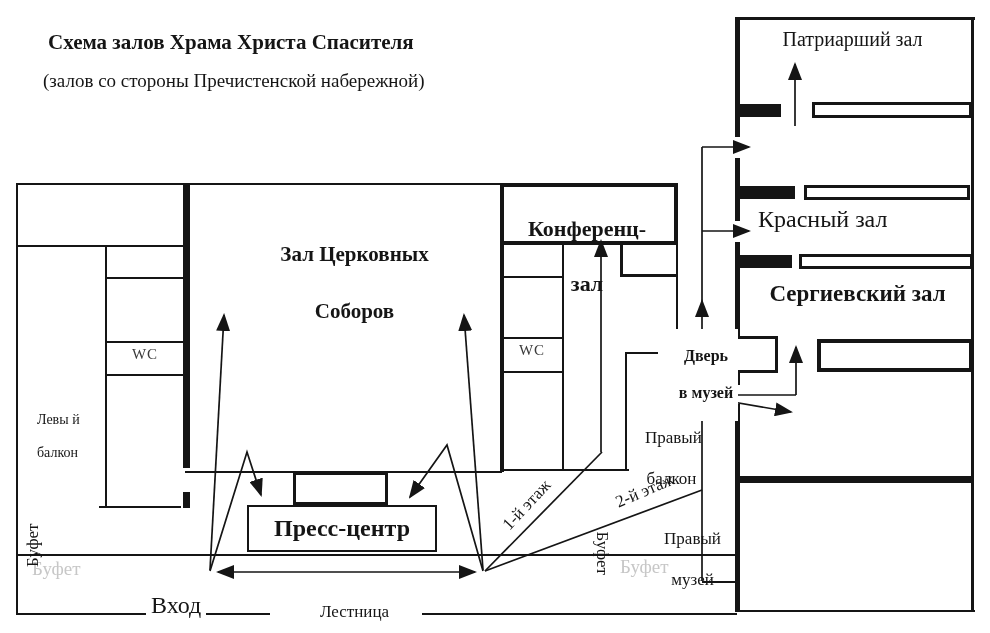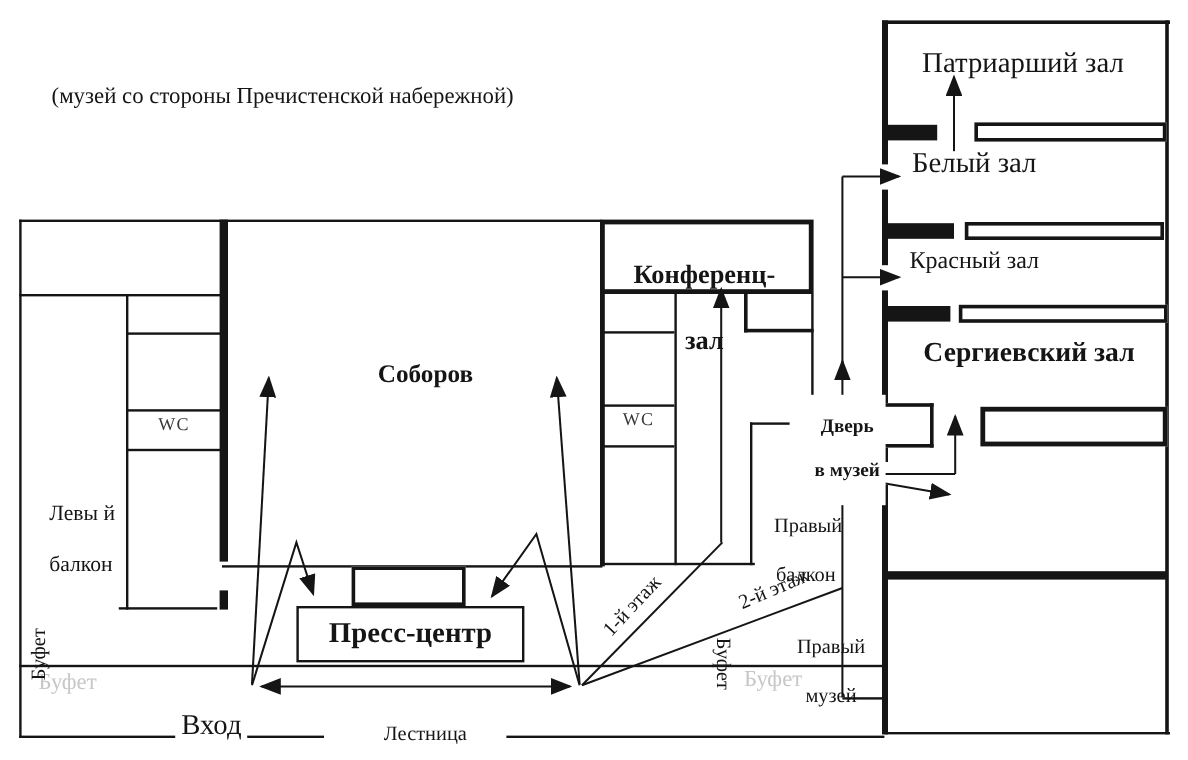--- a/index.html
+++ b/index.html
@@ -91,41 +91,41 @@
       <line x1="704" y1="397" x2="791" y2="412" marker-end="url(#ah)"></line>
       <line x1="210" y1="570" x2="224" y2="315" marker-end="url(#ah)"></line>
       <line x1="483" y1="570" x2="464" y2="315" marker-end="url(#ah)"></line>
       <polyline points="210,571 247,452 261,495" marker-end="url(#ah)"></polyline>
       <polyline points="483,571 447,445 410,497" marker-end="url(#ah)"></polyline>
       <line x1="218" y1="572" x2="475" y2="572" marker-start="url(#ah)" marker-end="url(#ah)"></line>
       <line x1="601" y1="452" x2="601" y2="241" marker-end="url(#ah)"></line>
     </g>
   </svg>
 
-  <div class="lbl z40" style="left:43px;top:70px;font-size:19px;">(музей со стороны Пречистенской набережной)</div>
+  <div class="lbl z40" style="left:48px;top:30px;font-size:21px;font-weight:bold;">Схема залов Храма Христа Спасителя</div>
+  <div class="lbl z40" style="left:43px;top:70px;font-size:19px;">(залов со стороны Пречистенской набережной)</div>
 
-  <div class="lbl ctr z40" style="left:745px;top:27px;width:215px;font-size:24px;margin-top:12px;">Патриарший зал</div>
-  <div class="lbl z40" style="left:760px;top:122px;font-size:24px;">Белый зал</div>
-  <div class="lbl z40" style="left:758px;top:205px;font-size:20px;">Красный зал</div>
+  <div class="lbl ctr z40" style="left:745px;top:27px;width:215px;font-size:20px;">Патриарший зал</div>
+  <div class="lbl z40" style="left:758px;top:205px;font-size:24px;">Красный зал</div>
   <div class="lbl ctr z40" style="left:745px;top:280px;width:225px;font-size:23px;font-weight:bold;font-family:Liberation Serif, serif;">Сергиевский зал</div>
 
   <div class="lbl ctr z40" style="left:500px;top:187px;width:152px;font-size:22px;font-weight:bold;line-height:1.25;">
     <span>Конференц-</span><br>
     <span>зал</span>
   </div>
 
   <div class="lbl ctr z40" style="left:246px;top:212px;width:196px;font-size:21px;font-weight:bold;line-height:1.35;">
-    <br>
+    <span>Зал Церковных</span><br>
     <span>Соборов</span>
   </div>
 
   <div class="lbl ctr z40" style="left:105px;top:345px;width:80px;font-size:15px;color:#3a3a3a;letter-spacing:1px;">WC</div>
   <div class="lbl ctr z40" style="left:502px;top:341px;width:60px;font-size:15px;color:#3a3a3a;letter-spacing:1px;">WC</div>
 
-  <div class="lbl z40" style="left:23px;top:395px;font-size:18px;">
+  <div class="lbl z40" style="left:23px;top:395px;font-size:14px;">
     <span>Левы й</span><br>
     <span>балкон</span>
   </div>
 
   <div class="lbl ctr z40 whitebg" style="left:658px;top:329px;width:80px;font-size:16px;line-height:1.15;font-weight:bold;">
     <span>Дверь</span><br>
     <span>в музей</span>
   </div>
 
   <div class="lbl ctr z40" style="left:628px;top:408px;width:70px;font-size:17px;">

